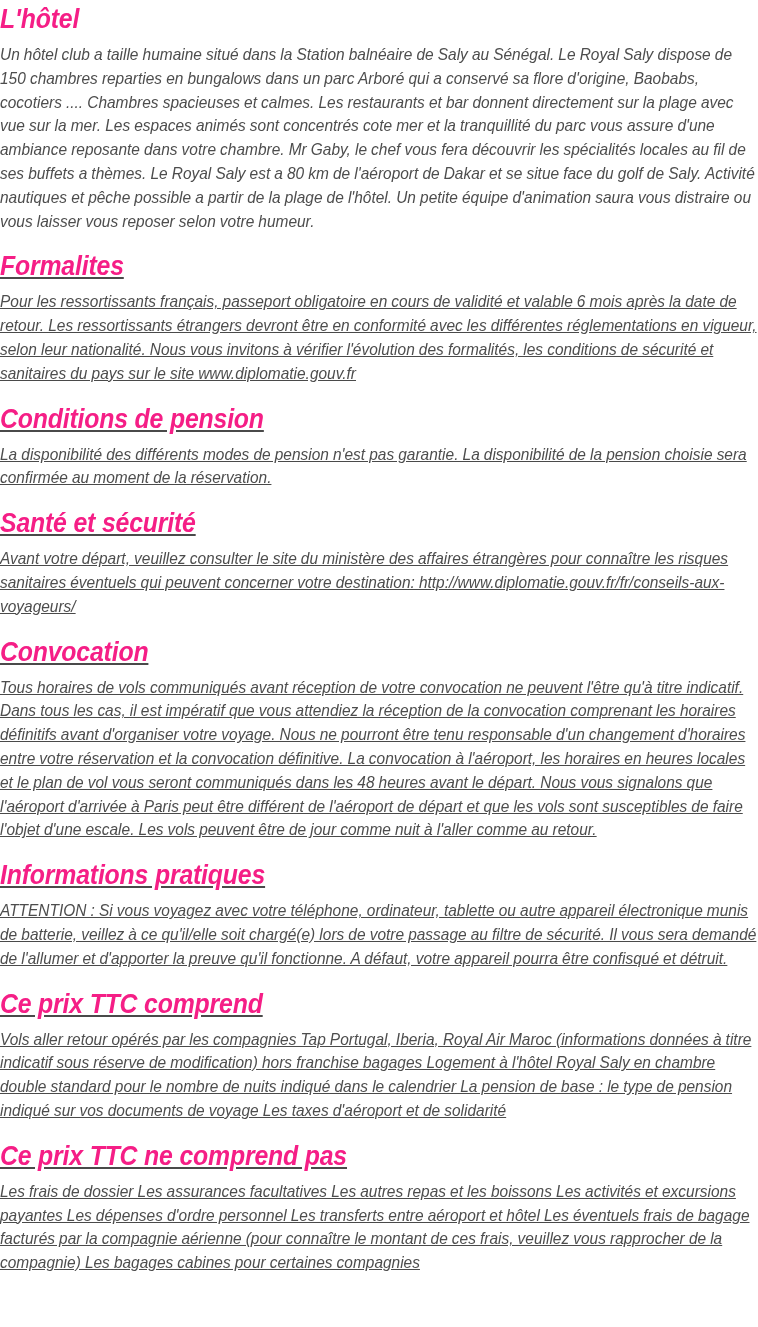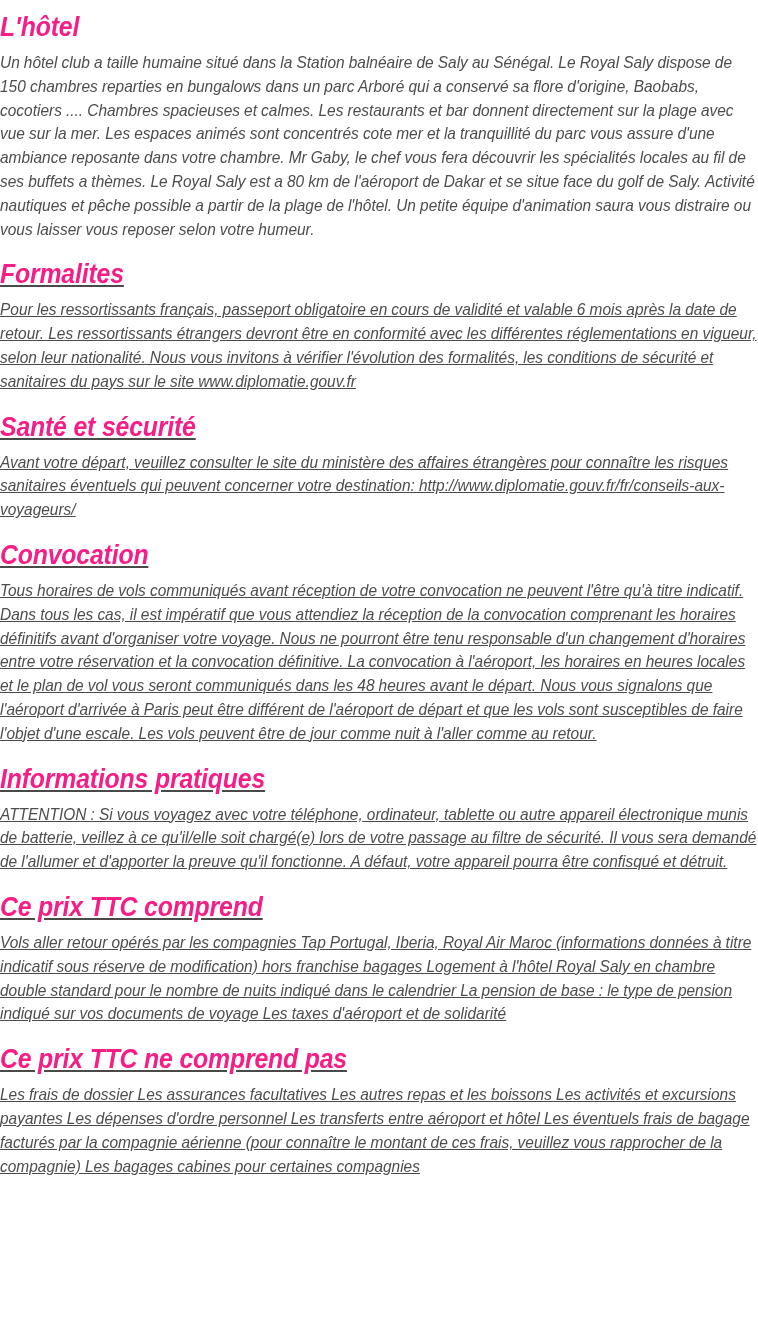--- a/index.html
+++ b/index.html
@@ -11,21 +11,21 @@
   body {
     width: 758px;
     min-height: 1327px;
     font-family: "Liberation Sans", "DejaVu Sans", sans-serif;
     color: #4a4a4a;
     -webkit-font-smoothing: antialiased;
   }
   .page {
     width: 758px;
     box-sizing: border-box;
-    padding: 12px 0 8px 0;
+    padding: 4px 0 8px 0;
     background: #ffffff;
   }
   .section {
     margin: 0;
   }
   .section + .section {
     margin-top: 18px;
     text-decoration: underline;
   }
   h2.section-heading {
@@ -75,20 +75,24 @@
   <section class="section sec-hotel">
     <h2 class="section-heading" style="color: rgb(245, 30, 134);">L'hôtel</h2>
     <p class="section-body" style="color: rgb(77, 77, 77);">Un hôtel club a taille humaine situé dans la Station balnéaire de Saly au Sénégal. Le Royal Saly dispose de 150 chambres reparties en bungalows dans un parc Arboré qui a conservé sa flore d'origine, Baobabs, cocotiers .... Chambres spacieuses et calmes. Les restaurants et bar donnent directement sur la plage avec vue sur la mer. Les espaces animés sont concentrés cote mer et la tranquillité du parc vous assure d'une ambiance reposante dans votre chambre. Mr Gaby, le chef vous fera découvrir les spécialités locales au fil de ses buffets a thèmes. Le Royal Saly est a 80 km de l'aéroport de Dakar et se situe face du golf de Saly. Activité nautiques et pêche possible a partir de la plage de l'hôtel. Un petite équipe d'animation saura vous distraire ou vous laisser vous reposer selon votre humeur.</p>
   </section>
 
   <section class="section sec-formalites">
     <h2 class="section-heading" style="color: rgb(245, 30, 134);">Formalites</h2>
     <p class="section-body" style="color: rgb(77, 77, 77);">Pour les ressortissants français, passeport obligatoire en cours de validité et valable 6 mois après la date de retour. Les ressortissants étrangers devront être en conformité avec les différentes réglementations en vigueur, selon leur nationalité. Nous vous invitons à vérifier l'évolution des formalités, les conditions de sécurité et sanitaires du pays sur le site www.diplomatie.gouv.fr</p>
   </section>
 
+  <section class="section sec-pension">
+    <h2 class="section-heading" style="color: rgb(245, 30, 134);">Conditions de pension</h2>
+    <p class="section-body" style="color: rgb(77, 77, 77);">La disponibilité des différents modes de pension n'est pas garantie. La disponibilité de la pension choisie sera confirmée au moment de la réservation.</p>
+  </section>
 
   <section class="section sec-sante">
     <h2 class="section-heading" style="color: rgb(245, 30, 134);">Santé et sécurité</h2>
     <p class="section-body" style="color: rgb(77, 77, 77);">Avant votre départ, veuillez consulter le site du ministère des affaires étrangères pour connaître les risques sanitaires éventuels qui peuvent concerner votre destination: http://www.diplomatie.gouv.fr/fr/conseils-aux-voyageurs/</p>
   </section>
 
   <section class="section sec-convocation">
     <h2 class="section-heading" style="color: rgb(245, 30, 134);">Convocation</h2>
     <p class="section-body" style="color: rgb(77, 77, 77);">Tous horaires de vols communiqués avant réception de votre convocation ne peuvent l'être qu'à titre indicatif. Dans tous les cas, il est impératif que vous attendiez la réception de la convocation comprenant les horaires définitifs avant d'organiser votre voyage. Nous ne pourront être tenu responsable d'un changement d'horaires entre votre réservation et la convocation définitive. La convocation à l'aéroport, les horaires en heures locales et le plan de vol vous seront communiqués dans les 48 heures avant le départ. Nous vous signalons que l'aéroport d'arrivée à Paris peut être différent de l'aéroport de départ et que les vols sont susceptibles de faire l'objet d'une escale. Les vols peuvent être de jour comme nuit à l'aller comme au retour.</p>
   </section>

